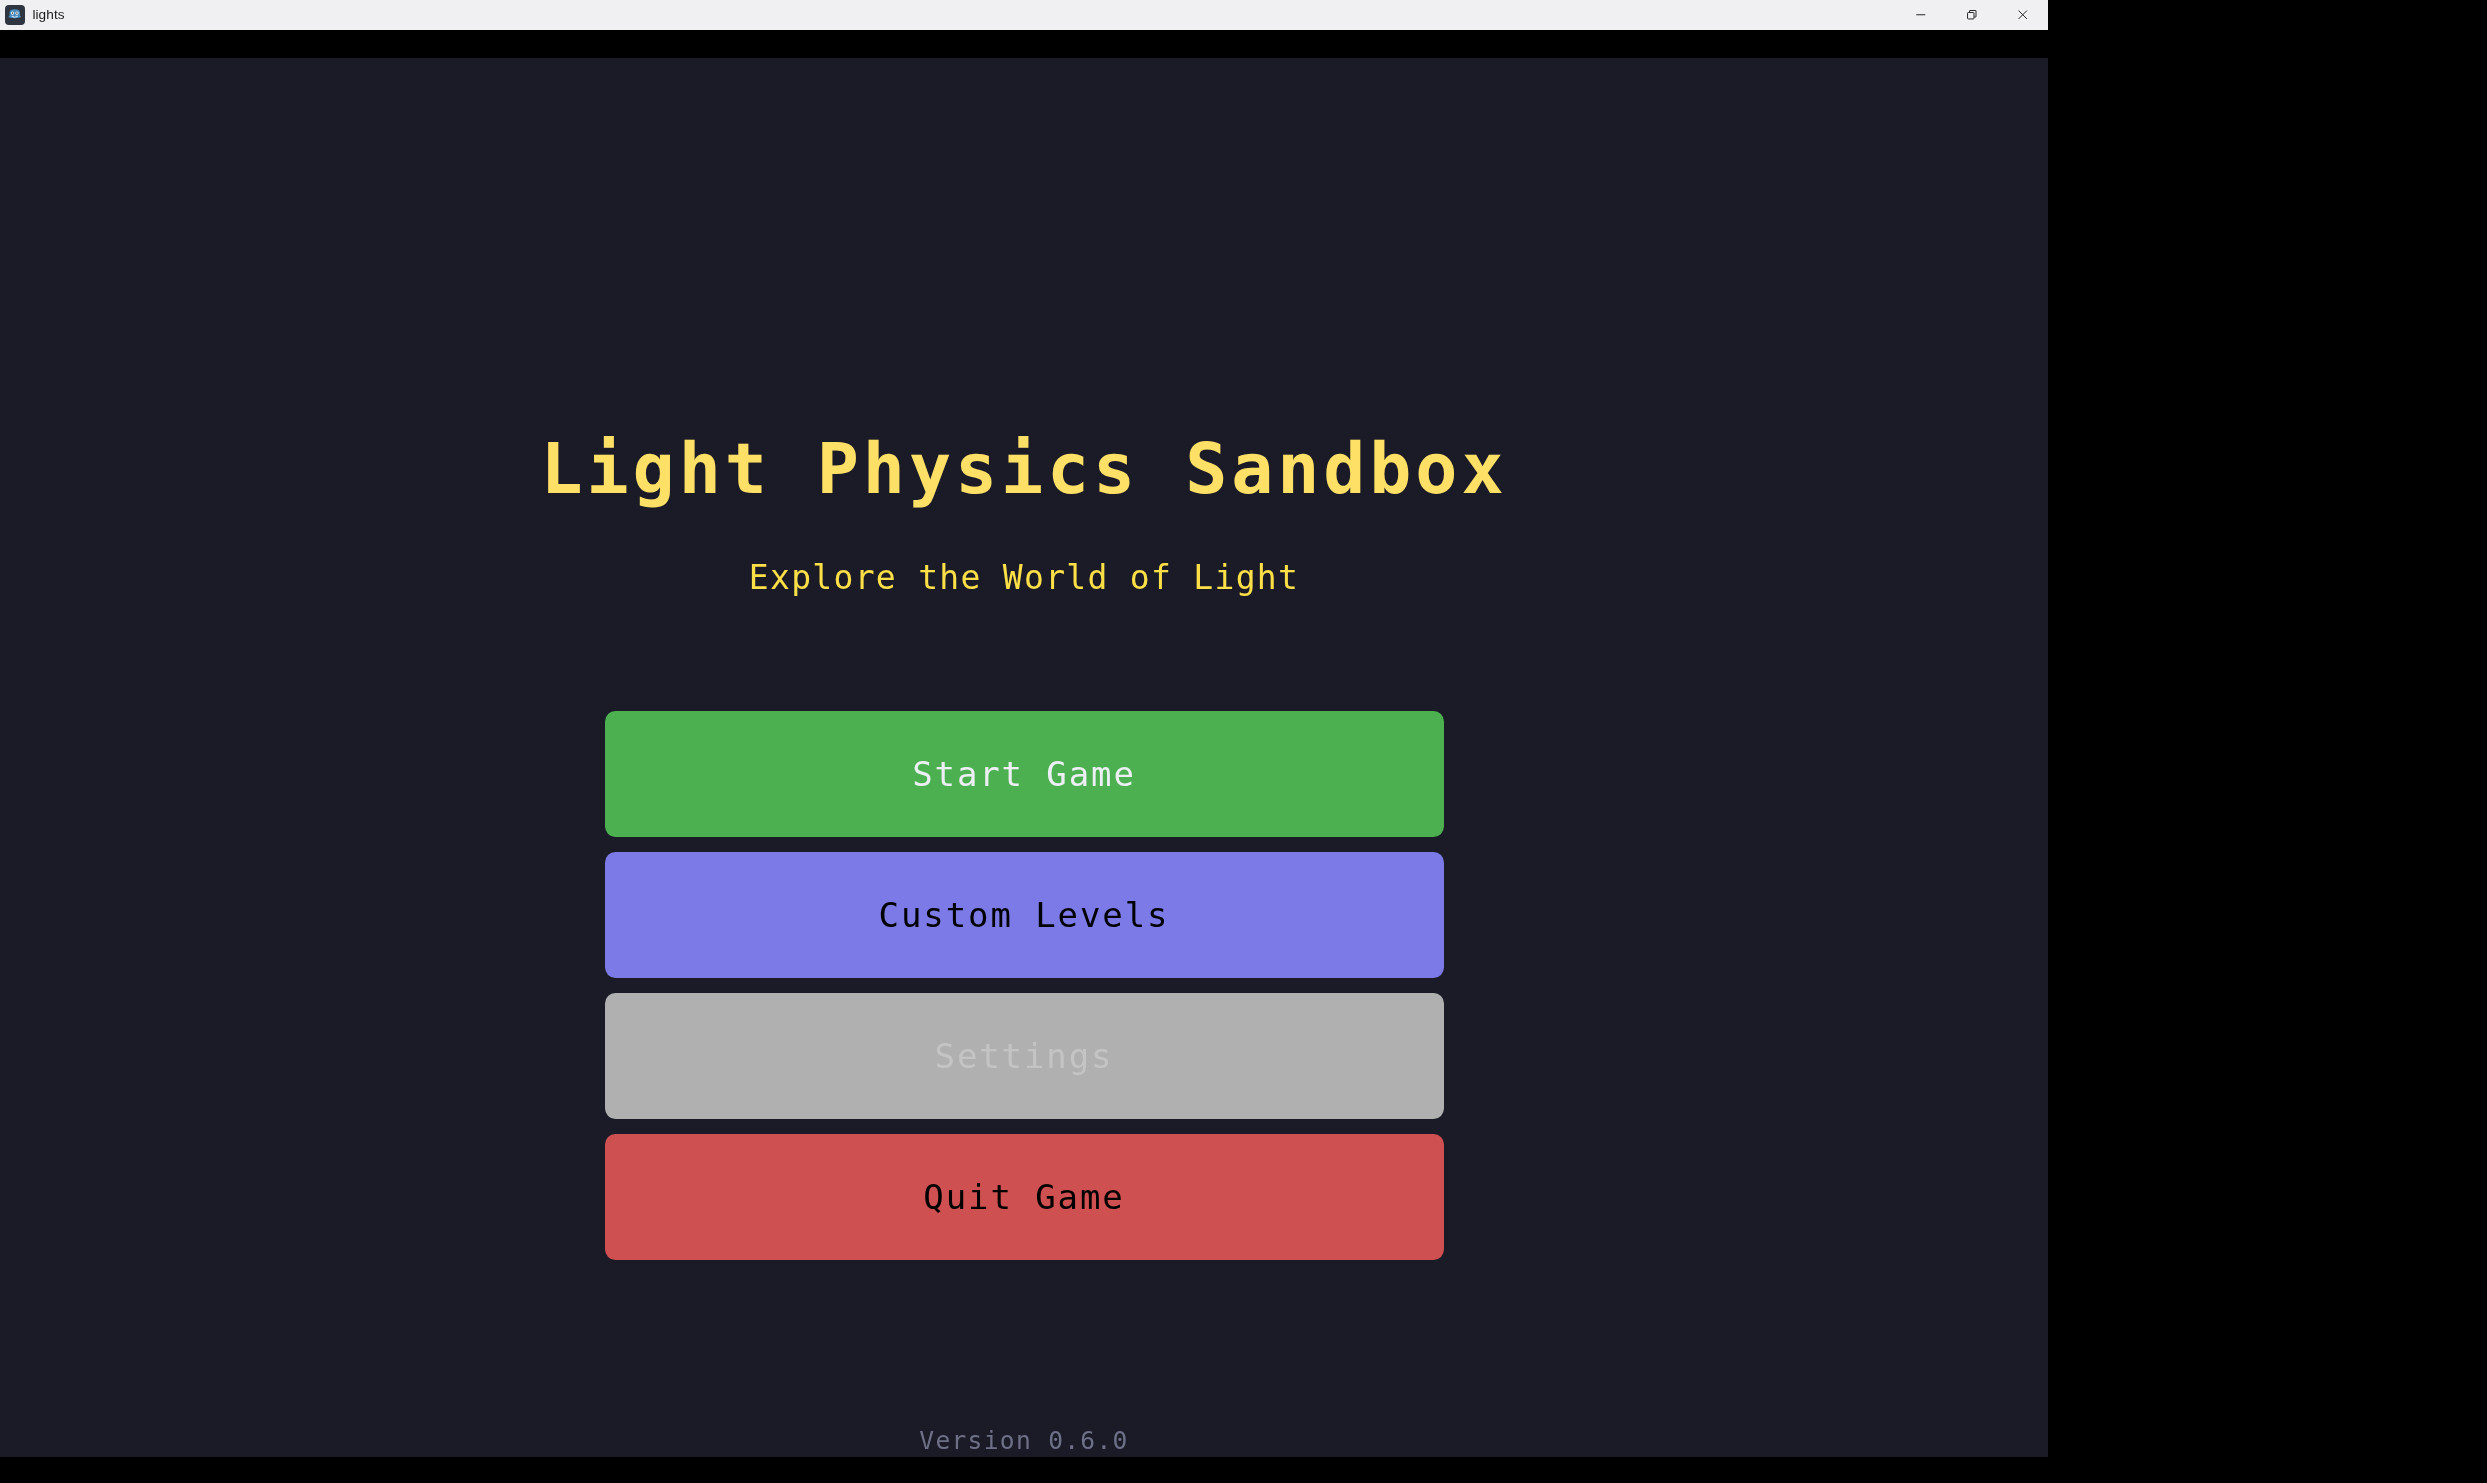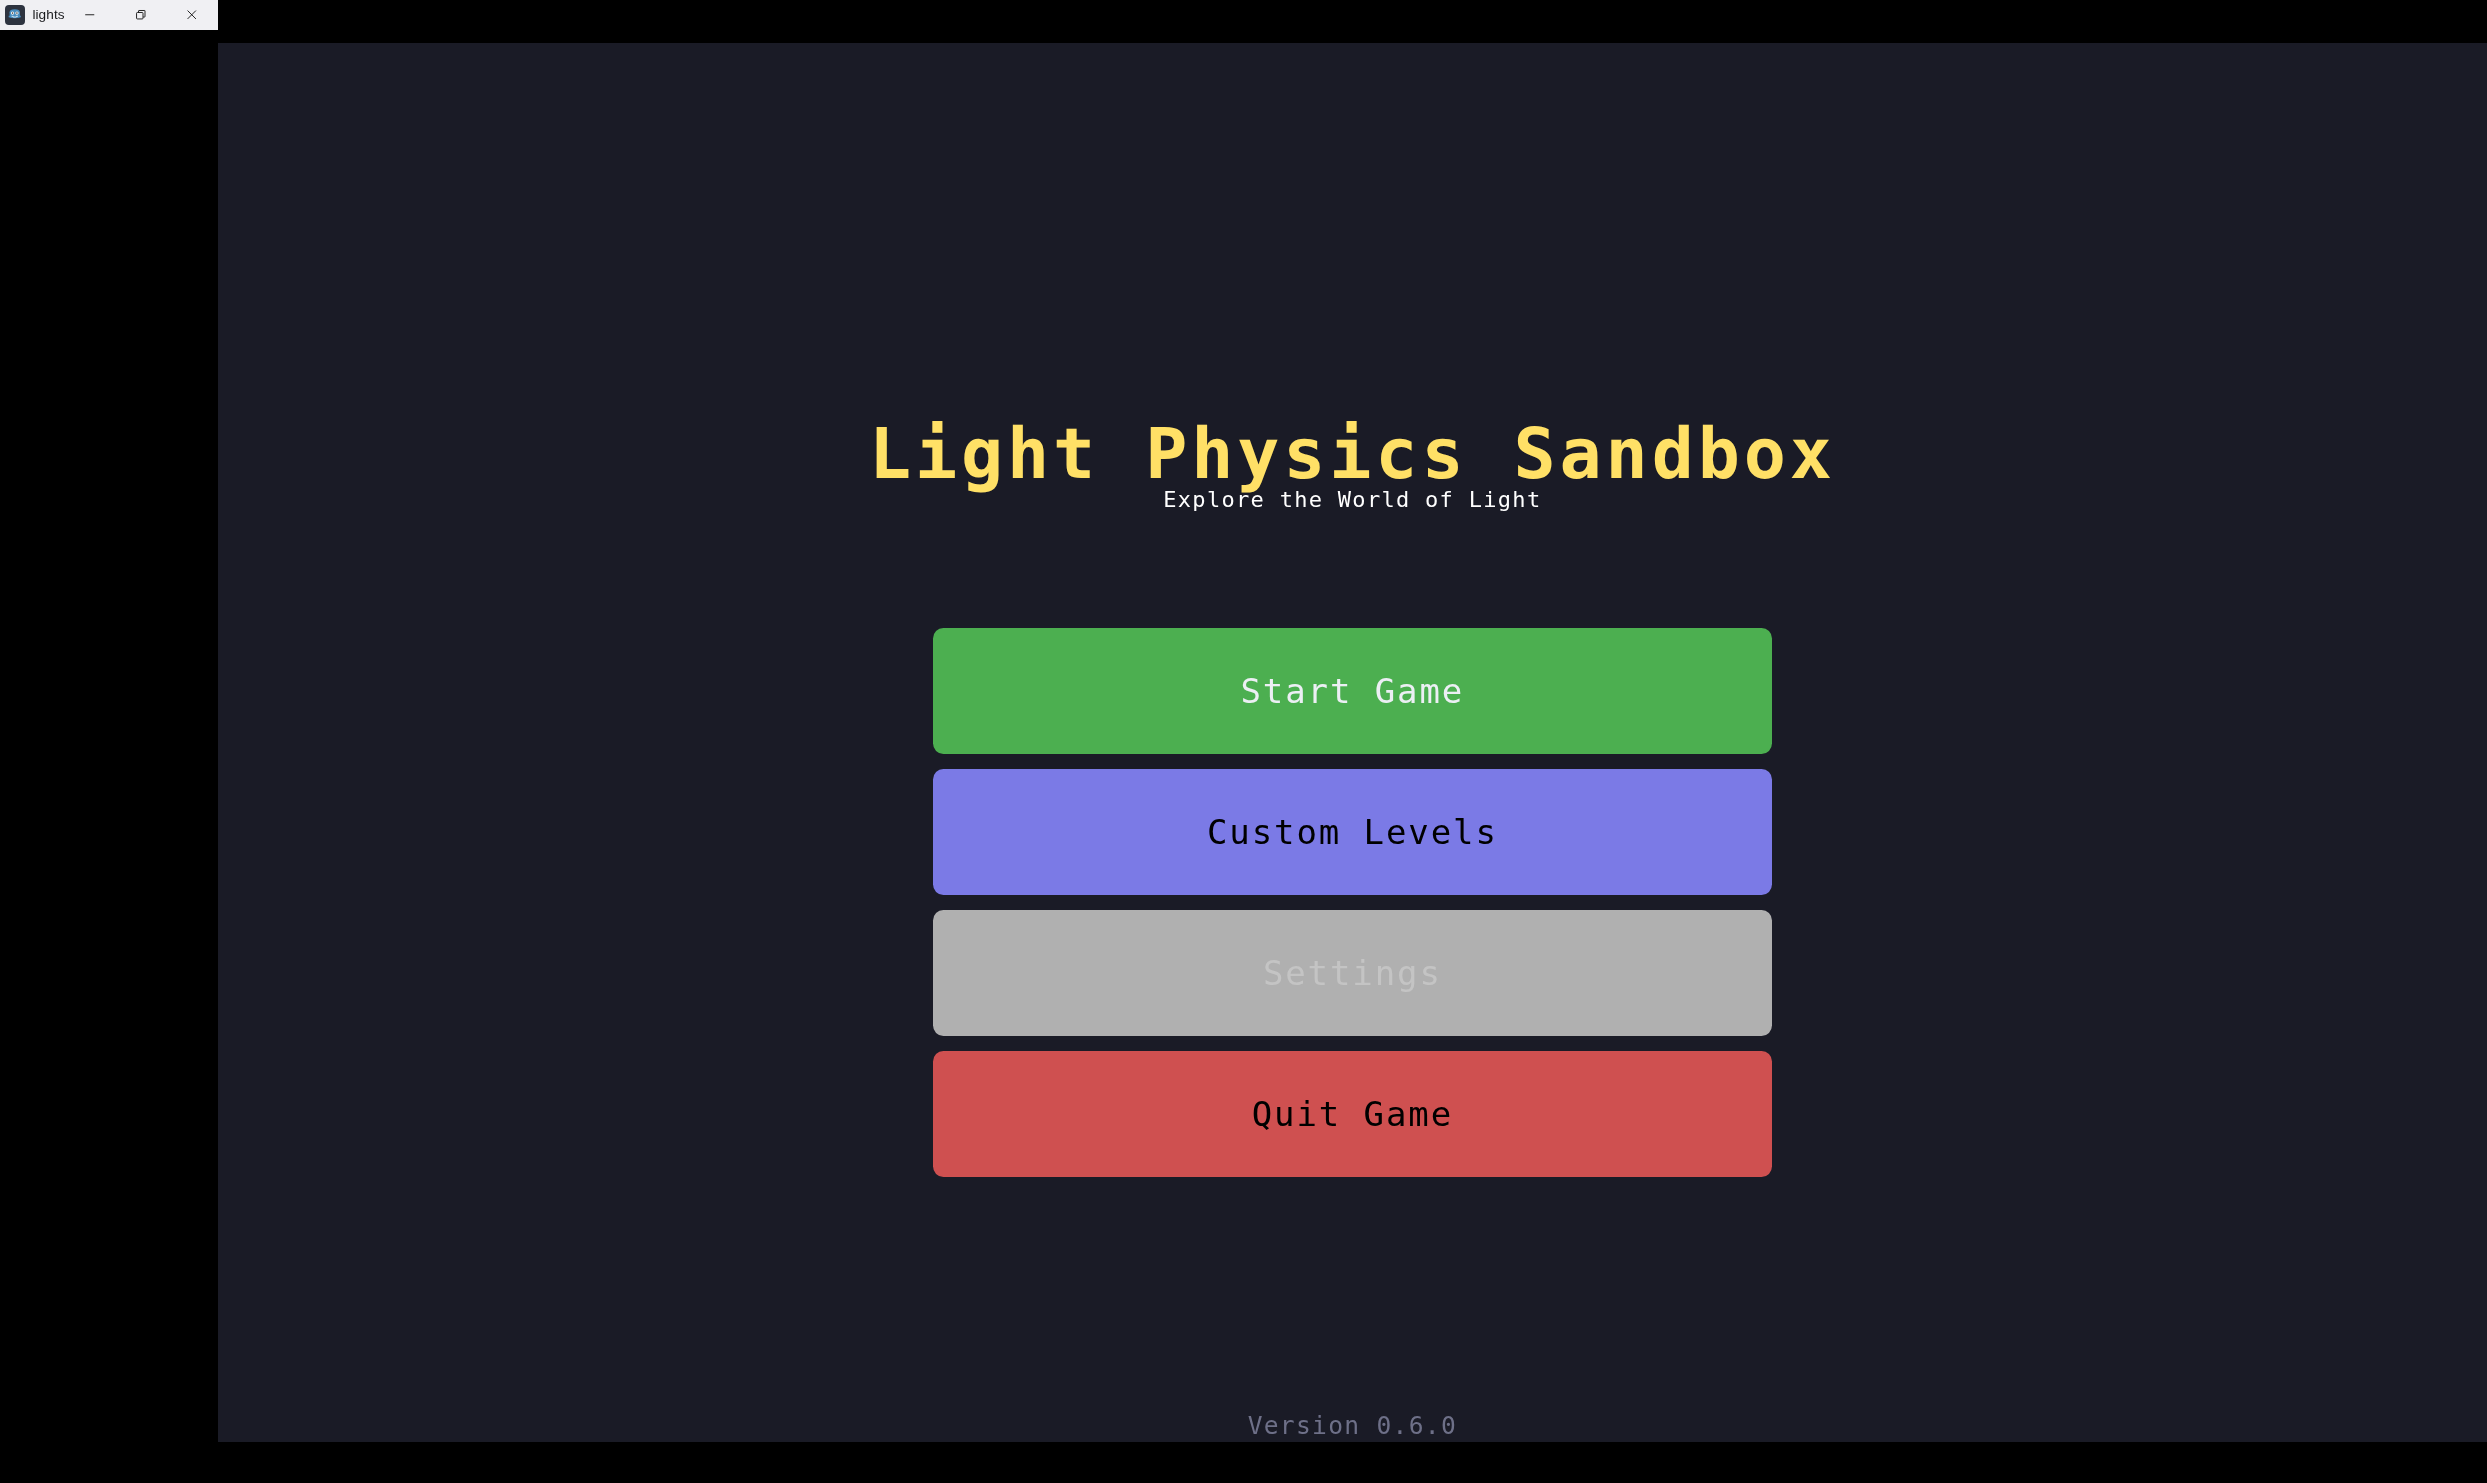--- a/index.html
+++ b/index.html
@@ -8,25 +8,25 @@
     width: 2487px;
     height: 1484px;
     overflow: hidden;
     background: #000;
     font-family: "DejaVu Sans Mono", monospace;
   }
 
   
   #window {
     position: relative;
-    width: 2487px;
+    width: 2048px;
     height: 1484px;
     background: #000000;
     display: flex;
-    flex-direction: row;
+    flex-direction: column;
   }
 
   
   #titlebar {
     height: 30px;
     flex: 0 0 30px;
     background: #f0f0f3;
     display: flex;
     align-items: center;
     padding-left: 5.2px;
@@ -104,24 +104,25 @@
     font-weight: bold;
     letter-spacing: 3.9px;
     color: #ffe066;
     line-height: 1;
     white-space: nowrap;
     -webkit-font-smoothing: none;
     text-rendering: geometricPrecision;
   }
 
   #game-subtitle {
-    font-family: "DejaVu Sans Mono", monospace;
-    font-size: 22px;
+    margin-top: 57px;
+    font-family: "DejaVu Sans Mono", monospace;
+    font-size: 33px;
     letter-spacing: 1.3px;
-    color: #ffffff;
+    color: #fde047;
     line-height: 1;
     white-space: nowrap;
   }
 
   #menu-buttons {
     margin-top: 117px;
     width: 839px;
     display: flex;
     flex-direction: column;
     gap: 15px;

